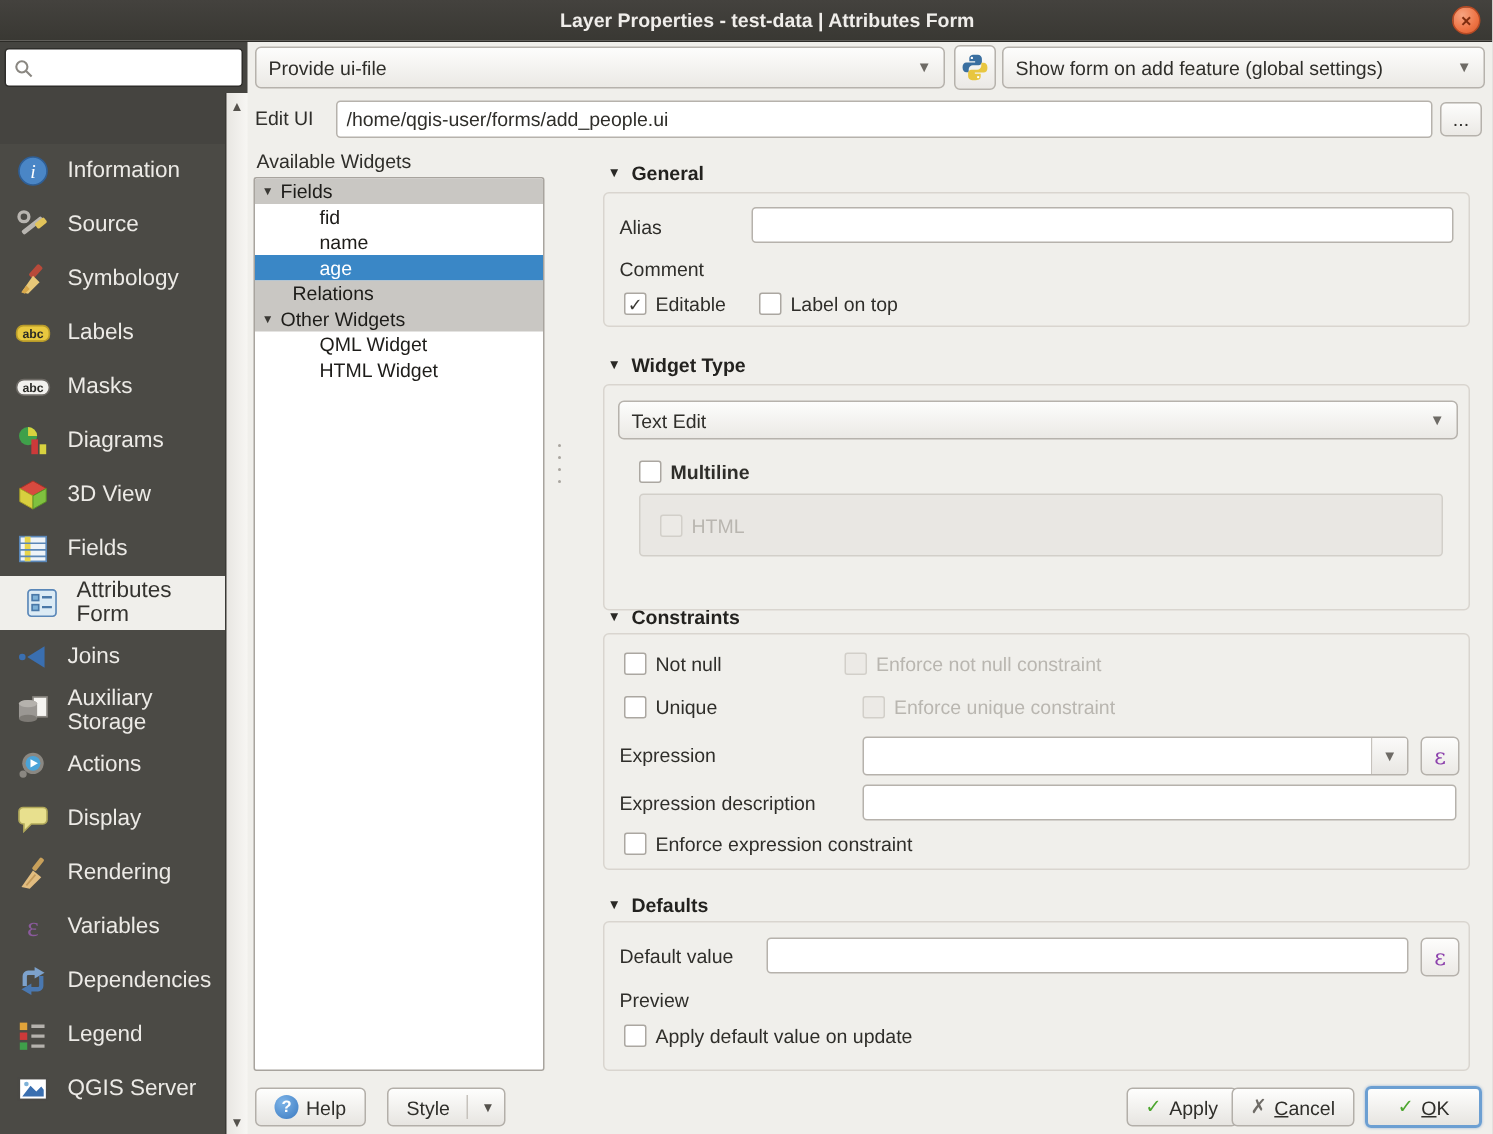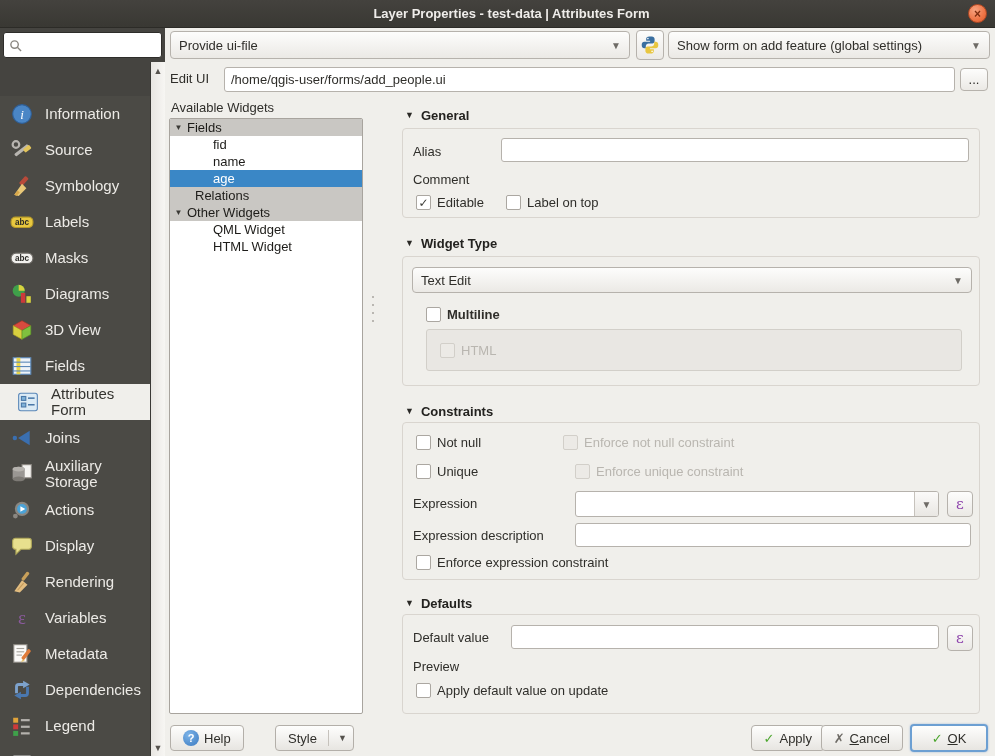--- a/index.html
+++ b/index.html
@@ -78,21 +78,21 @@
   .splitter i { width:2px; height:2px; border-radius:50%; background:#a9a59f; }
 
   
   .right-panel { position:absolute; left:232px; top:0; width:593px; height:622px; }
   .sec-title { display:flex; align-items:center; font-weight:bold; color:#23221f; height:18px; }
   .sec-title .tri { font-size:9px; margin:0 7px 0 8px; color:#2a2926; }
   .gbox { position:absolute; left:5px; width:578px; border:1px solid #d9d5cf; border-radius:4px; background:#f0efeb; }
   .t-general { position:absolute; top:10px; left:0; }
   .b-general { top:32px; height:90px; }
   .t-widget { position:absolute; top:138px; left:0; }
-  .b-widget { top:160px; height:130px; }
+  .b-widget { top:160px; height:151px; }
   .t-constraints { position:absolute; top:306px; left:0; }
   .b-constraints { top:326px; height:158px; }
   .t-defaults { position:absolute; top:498px; left:0; }
   .b-defaults { top:518px; height:100px; }
 
   .field-input { background:#fff; border:1px solid #b6b2ac; border-radius:3px; height:24px;
     padding:0 6px; font:inherit; color:#2f2e2a; outline:none; }
   .lbl { color:#2f2e2a; }
   .lbl-dis { color:#b9b6b0; }
 
@@ -144,21 +144,21 @@
   .d-apply { left:13px; top:68px; }
 
   
   .footer { position:absolute; left:165px; bottom:0; width:830px; height:34px; background:#f0efeb; }
   .btn { height:26px; background:linear-gradient(#fefefd,#e7e5e1); border:1px solid #b3afa9;
     border-radius:4px; font:inherit; color:#2f2e2a; display:inline-flex; align-items:center;
     justify-content:center; gap:5px; padding:0 12px; }
   .btn .check { color:#4ca62e; font-weight:bold; }
   .btn .cross { color:#6e6b66; font-weight:bold; }
   .btn-help { position:absolute; left:5px; top:3px; }
-  .btn-style { position:absolute; left:110px; top:3px; padding-right:6px; }
+  .btn-style { position:absolute; left:93px; top:3px; padding-right:6px; }
   .btn-style .sep { width:1px; height:16px; background:#c6c2bc; margin:0 4px 0 6px; }
   .btn-style .arrow { font-size:9px; color:#55524d; }
   .btn-apply { position:absolute; right:170px; top:3px; }
   .btn-cancel { position:absolute; right:92px; top:3px; }
   .btn-ok { position:absolute; right:7px; top:2px; width:78px; border:2px solid #6c9fd2;
     box-shadow:0 0 2px rgba(90,140,200,.6); height:28px; }
   .mnemonic::first-letter { text-decoration:underline; }
   .help-q { width:16px; height:16px; border-radius:50%; background:radial-gradient(circle at 35% 30%, #7db4e8, #3a79c0);
     color:#fff; font-size:11px; font-weight:bold; display:inline-flex; align-items:center; justify-content:center; }
 </style>
@@ -352,33 +352,20 @@
       </span>
       <span class="sb-label">Rendering</span>
     </div>
     <div class="sb-item">
       <span class="sb-icon">
         <svg width="22" height="22" viewBox="0 0 20 20">
             <text x="10" y="15.5" font-size="17" font-family="serif" fill="#8a5a9c" text-anchor="middle">ε</text>
           </svg>
       </span>
       <span class="sb-label">Variables</span>
-    </div>
-    <div class="sb-item">
-      <span class="sb-icon">
-        <svg width="22" height="22" viewBox="0 0 20 20">
-            <rect x="2.5" y="1.5" width="12" height="16" fill="#fbfaf8" stroke="#8a8781"></rect>
-            <line x1="5" y1="5" x2="12" y2="5" stroke="#a5a29c"></line>
-            <line x1="5" y1="8" x2="12" y2="8" stroke="#a5a29c"></line>
-            <line x1="5" y1="11" x2="10" y2="11" stroke="#a5a29c"></line>
-            <rect x="12.5" y="5" width="3.2" height="11" rx="1" fill="#e07b3a" transform="rotate(38 14 10)"></rect>
-            <polygon points="9.2,17.5 12.6,16.2 10.4,14.6" fill="#e8c87a"></polygon>
-          </svg>
-      </span>
-      <span class="sb-label">Metadata</span>
     </div>
     <div class="sb-item">
       <span class="sb-icon">
         <svg width="22" height="22" viewBox="0 0 20 20">
             <path d="M5 13 V7 a2 2 0 0 1 2-2 h5" fill="none" stroke="#7da2cc" stroke-width="2.6"></path>
             <polygon points="11,1.5 17,5 11,8.5" fill="#7da2cc"></polygon>
             <path d="M15 7 v6 a2 2 0 0 1 -2 2 h-5" fill="none" stroke="#4a78b0" stroke-width="2.6"></path>
             <polygon points="9,11.5 3,15 9,18.5" fill="#4a78b0"></polygon>
           </svg>
       </span>

